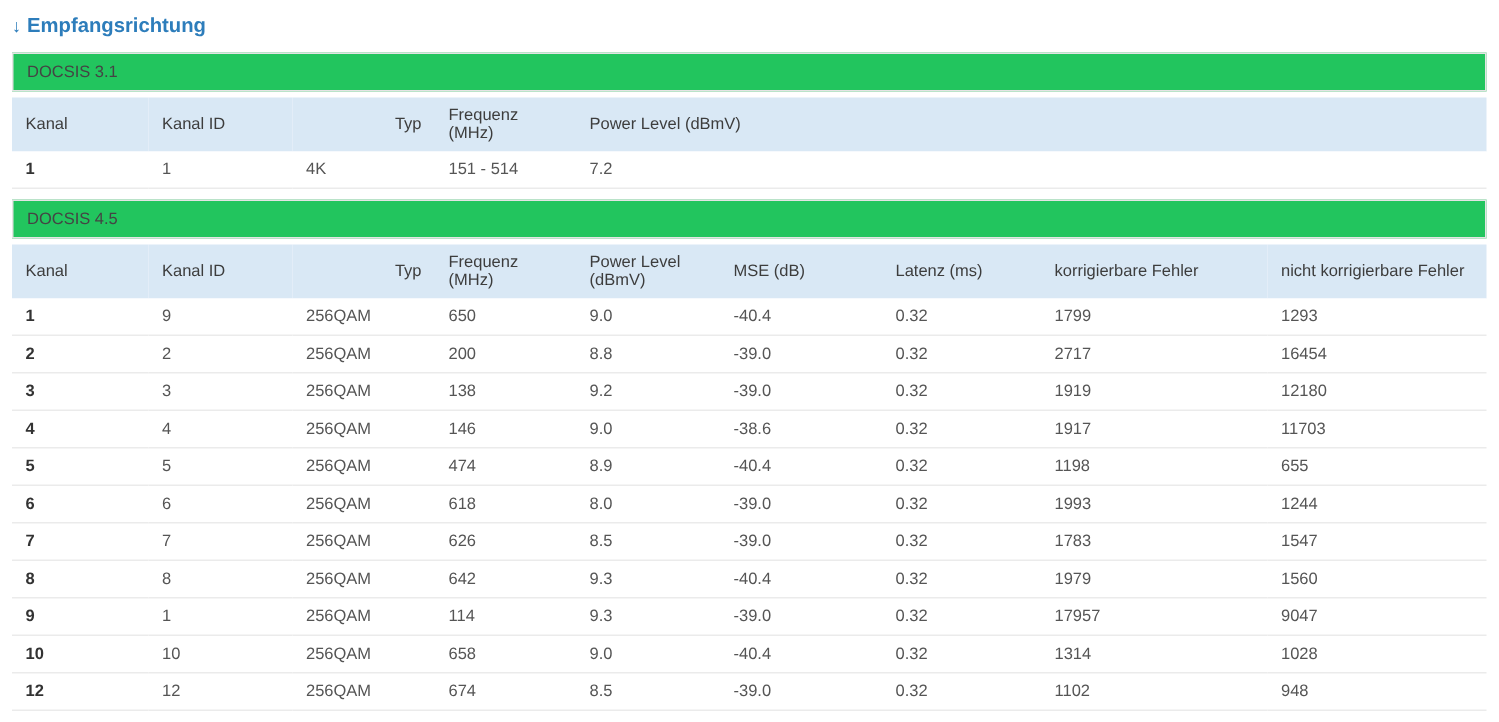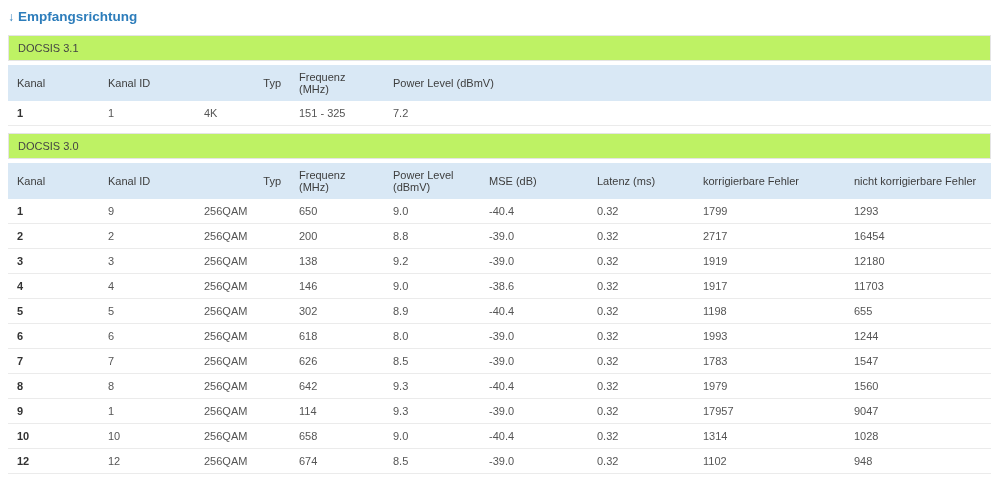--- a/index.html
+++ b/index.html
@@ -22,21 +22,21 @@
     color: #2d7dbb;
     font-size: 13.5px;
     font-weight: bold;
     padding: 9px 0 11px 0;
     display: flex;
     align-items: center;
     gap: 4px;
   }
   .arrow-icon { font-weight: bold; font-size: 12px; }
   .section-bar {
-    background: #bef264;
+    background: #22c55e;
     border: 1px solid #e4e4e4;
     font-size: 11px;
     color: #444;
     padding: 6px 9px;
     box-sizing: border-box;
   }
   table.data-table {
     width: 100%;
     border-collapse: collapse;
     table-layout: fixed;
@@ -94,28 +94,28 @@
           <th>Typ</th>
           <th>Frequenz (MHz)</th>
           <th>Power Level (dBmV)</th>
         </tr>
       </thead>
       <tbody>
         <tr>
           <td>1</td>
           <td>1</td>
           <td>4K</td>
-          <td>151 - 325</td>
+          <td>151 - 514</td>
           <td>7.2</td>
         </tr>
       </tbody>
     </table>
 
   <div class="section-bar">
-    <span>DOCSIS 3.0</span>
+    <span>DOCSIS 4.5</span>
   </div>
 
   <table class="data-table t30" data-table="sections.1">
       <thead>
         <tr>
           <th>Kanal</th>
           <th>Kanal ID</th>
           <th>Typ</th>
           <th>Frequenz (MHz)</th>
           <th>Power Level (dBmV)</th>
@@ -167,21 +167,21 @@
           <td>9.0</td>
           <td>-38.6</td>
           <td>0.32</td>
           <td>1917</td>
           <td>11703</td>
         </tr>
         <tr>
           <td>5</td>
           <td>5</td>
           <td>256QAM</td>
-          <td>302</td>
+          <td>474</td>
           <td>8.9</td>
           <td>-40.4</td>
           <td>0.32</td>
           <td>1198</td>
           <td>655</td>
         </tr>
         <tr>
           <td>6</td>
           <td>6</td>
           <td>256QAM</td>

